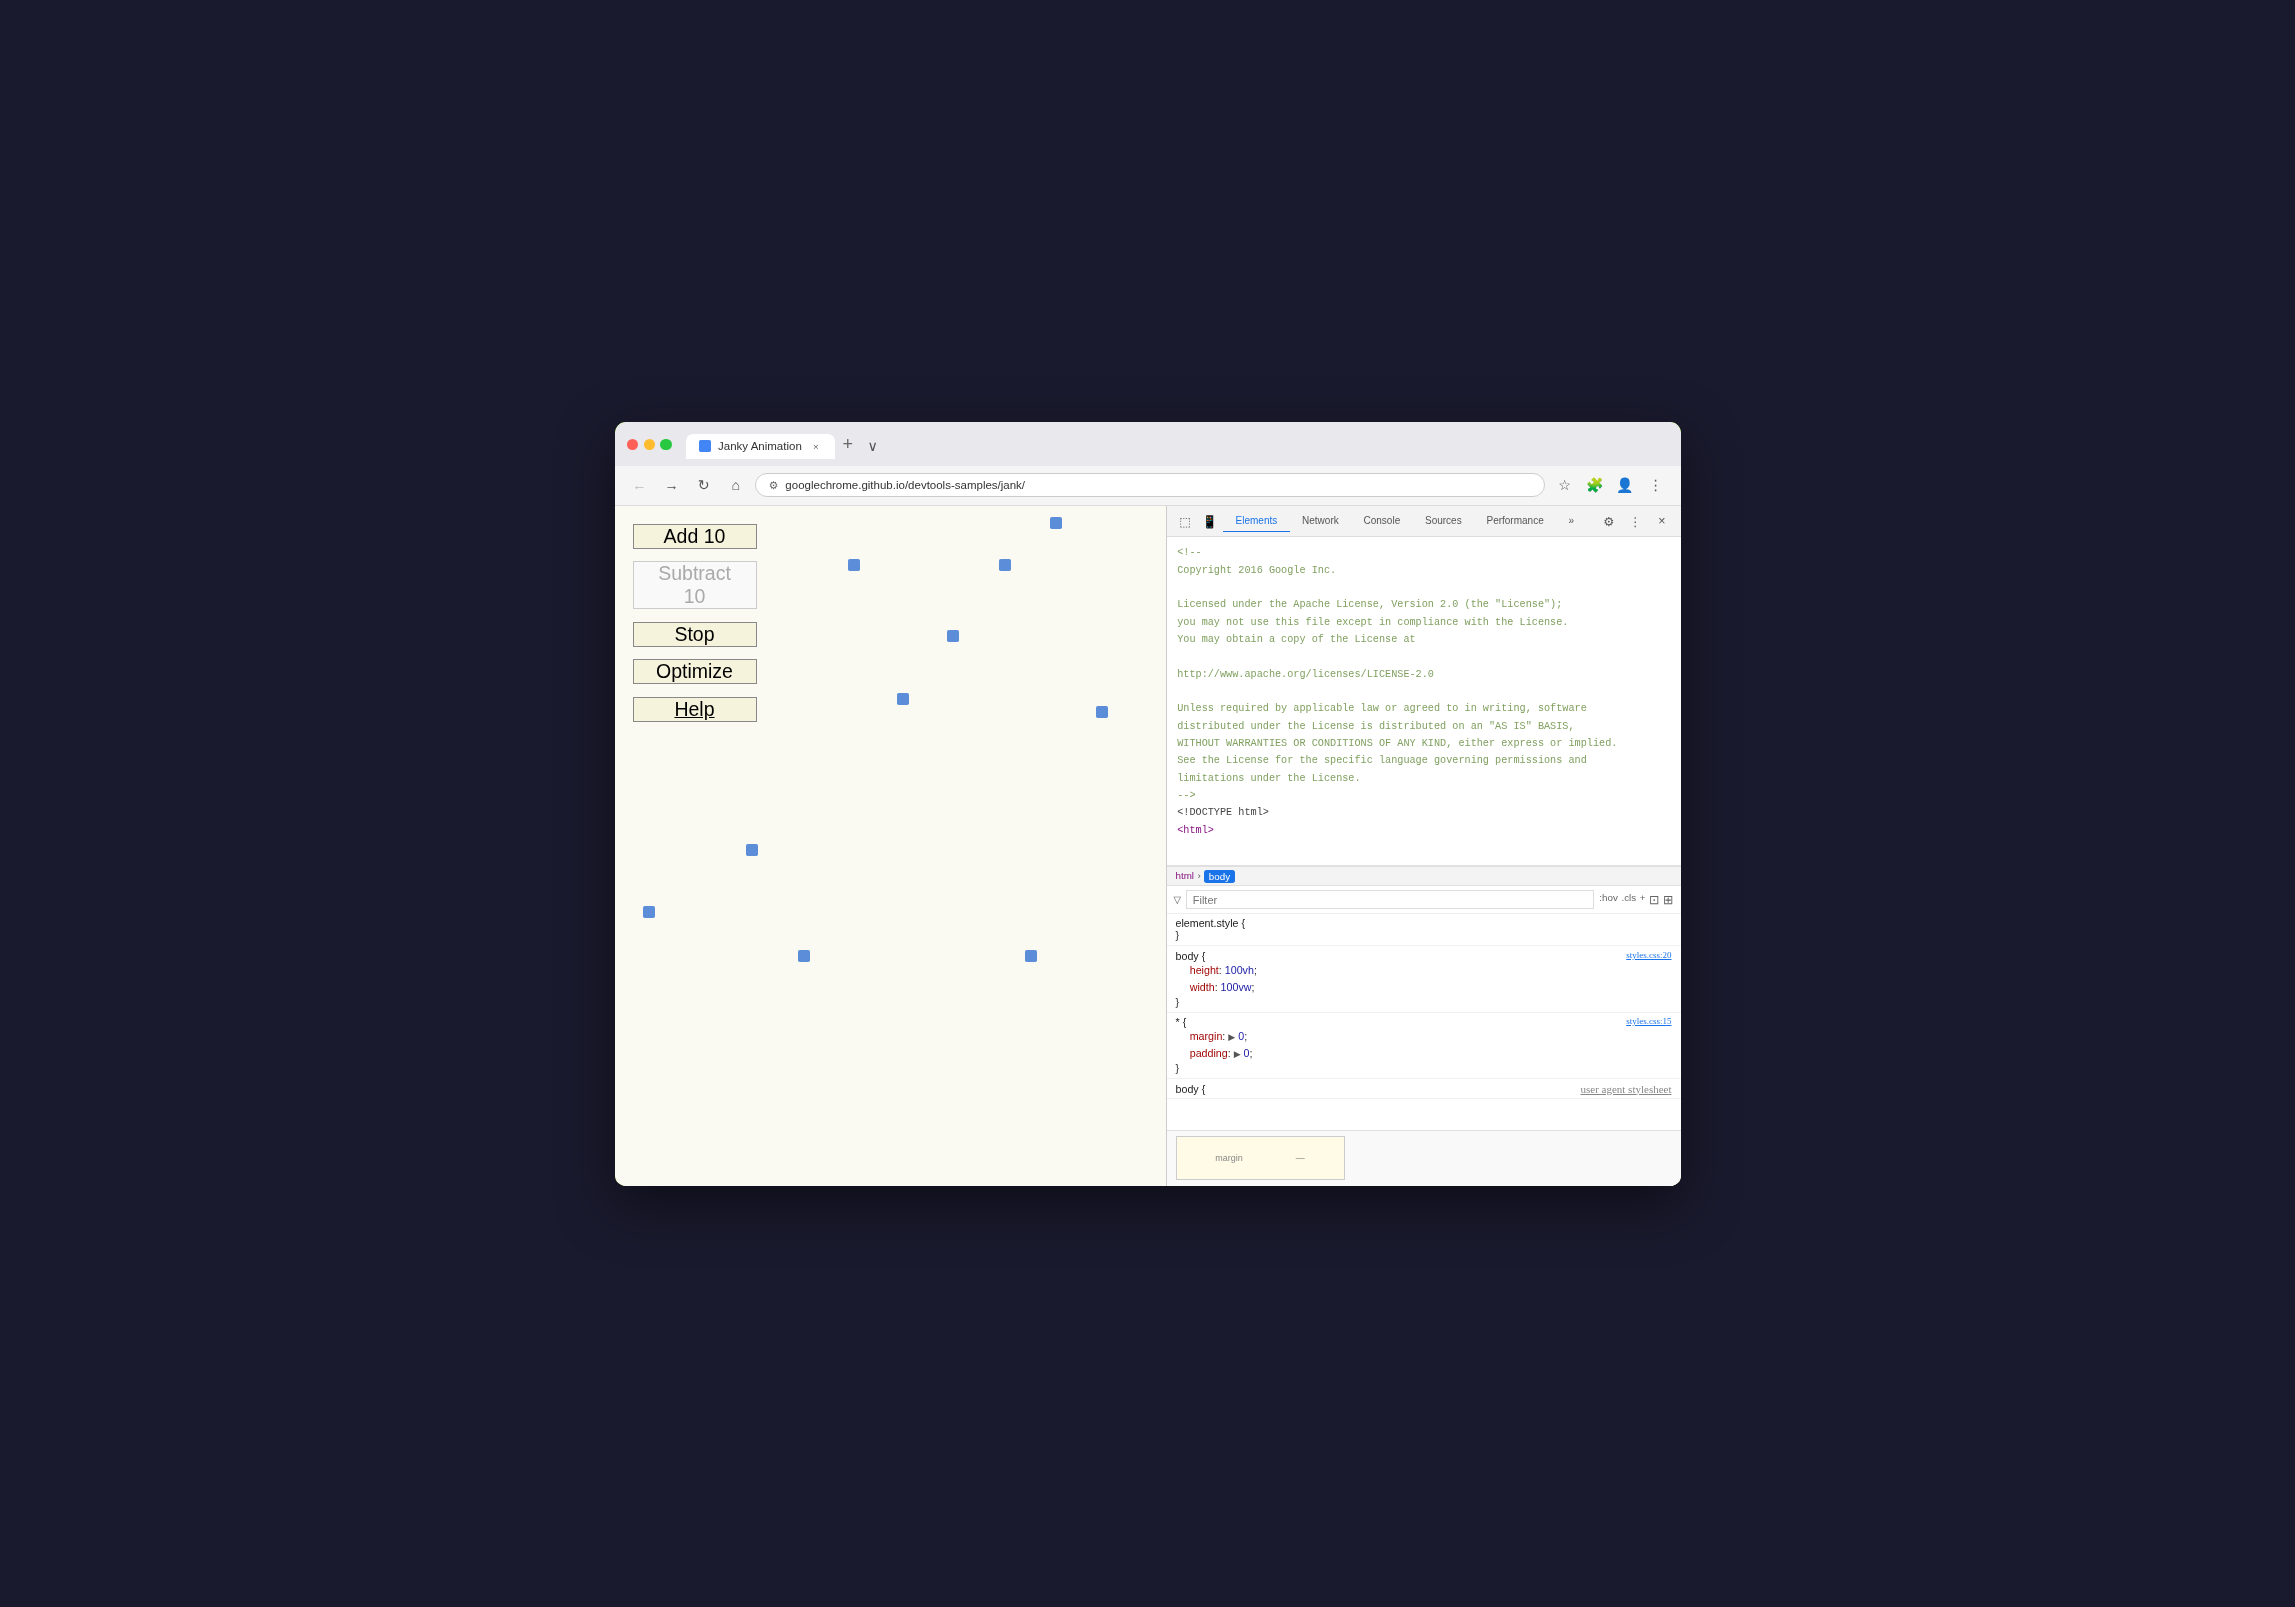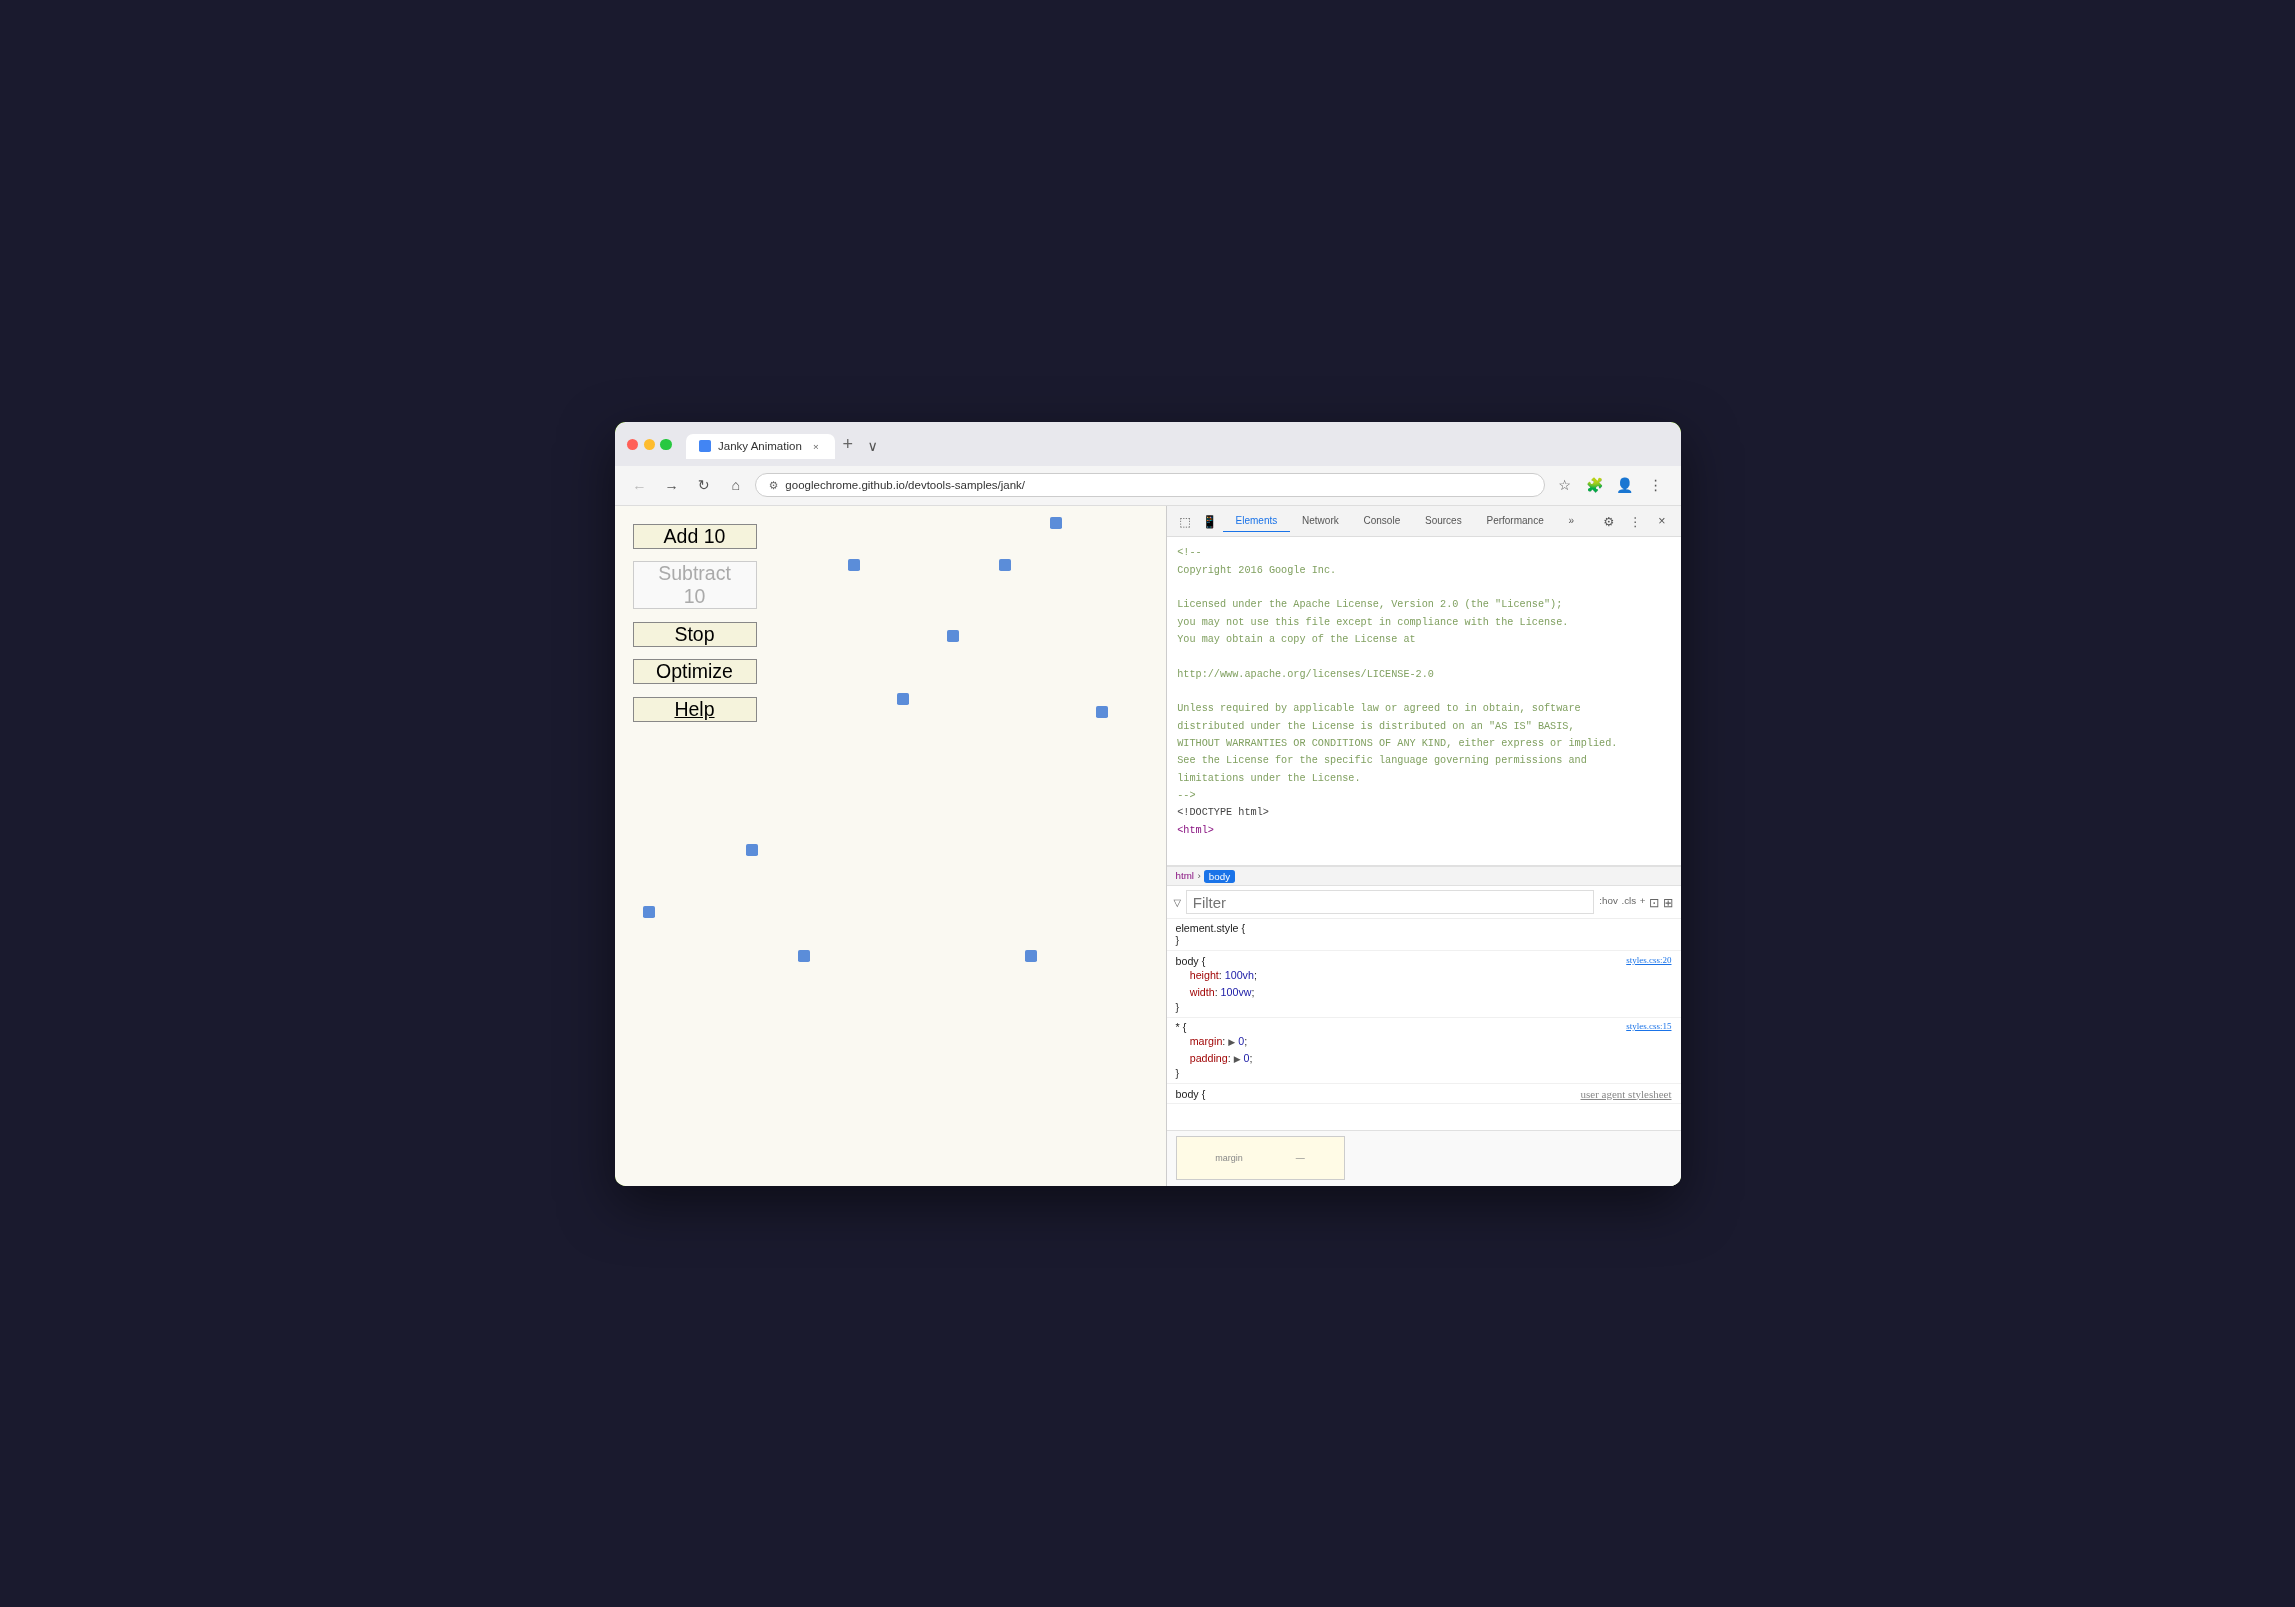--- a/index.html
+++ b/index.html
@@ -268,21 +268,21 @@
       display: flex;
       align-items: center;
       padding: 3.6px 7.1px;
       border-bottom: 0.9px solid #eee;
       gap: 5.3px;
     }
     .filter-input {
       flex: 1;
       border: 0.9px solid #ddd;
       padding: 2.7px 5.3px;
-      font-size: 15px;
+      font-size: 11px;
       background: #fff;
     }
     .filter-actions { display: flex; gap: 3.6px; font-size: 9.8px; color: #666; }
 
     .css-rule { padding: 3.6px 9px 3.6px 9px; border-bottom: 0.9px solid #f0f0f0; }
     .css-selector { color: #222; font-weight: 500; }
     .css-origin { float: right; color: #1a73e8; font-size: 9px; text-decoration: underline; cursor: pointer; font-family: Liberation Serif, serif; }
     .css-prop { padding-left: 14.2px; color: #333; line-height: 1.6; }
     .css-prop .prop-name { color: #9f0000; }
     .css-prop .prop-value { color: #1a1aa6; }
@@ -428,21 +428,21 @@
       <div class="html-source">
         <div class="comment">&lt;!--</div>
         <div class="comment">  Copyright 2016 Google Inc.</div>
         <div class="comment">&nbsp;</div>
         <div class="comment">  Licensed under the Apache License, Version 2.0 (the "License");</div>
         <div class="comment">  you may not use this file except in compliance with the License.</div>
         <div class="comment">  You may obtain a copy of the License at</div>
         <div class="comment">&nbsp;</div>
         <div class="comment">  http://www.apache.org/licenses/LICENSE-2.0</div>
         <div class="comment">&nbsp;</div>
-        <div class="comment">  Unless required by applicable law or agreed to in obtain, software</div>
+        <div class="comment">  Unless required by applicable law or agreed to in writing, software</div>
         <div class="comment">  distributed under the License is distributed on an "AS IS" BASIS,</div>
         <div class="comment">  WITHOUT WARRANTIES OR CONDITIONS OF ANY KIND, either express or implied.</div>
         <div class="comment">  See the License for the specific language governing permissions and</div>
         <div class="comment">  limitations under the License.</div>
         <div class="comment">--&gt;</div>
         <div style="color:#444;">&lt;!DOCTYPE html&gt;</div>
         <div style="color:#881280;">&lt;html&gt;</div>
 
       </div>
 

